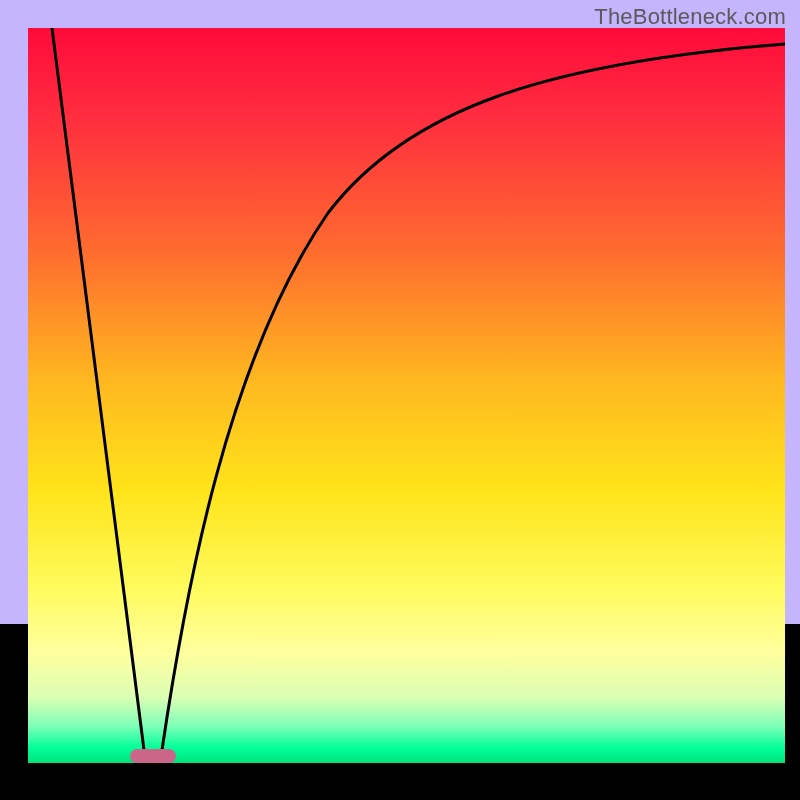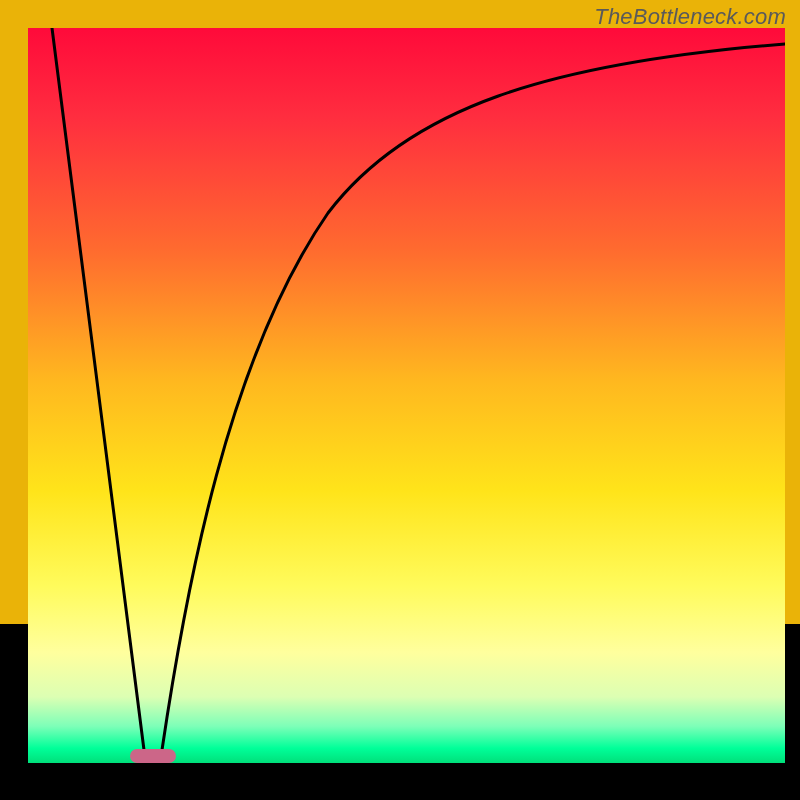--- a/index.html
+++ b/index.html
@@ -8,22 +8,21 @@
     width: 800px;
     height: 800px;
     background: #000;
     overflow: hidden;
     font-family: Arial, Helvetica, sans-serif;
   }
   .frame {
     position: relative;
     width: 800px;
     height: 624px;
-    background: #eab308;
-    font-style: italic;
+    background: #c4b5fd;
   }
   .watermark {
     position: absolute;
     top: 4px;
     right: 14px;
     color: #5a5a5a;
     font-size: 22px;
     font-weight: 500;
     letter-spacing: 0.2px;
     z-index: 5;

